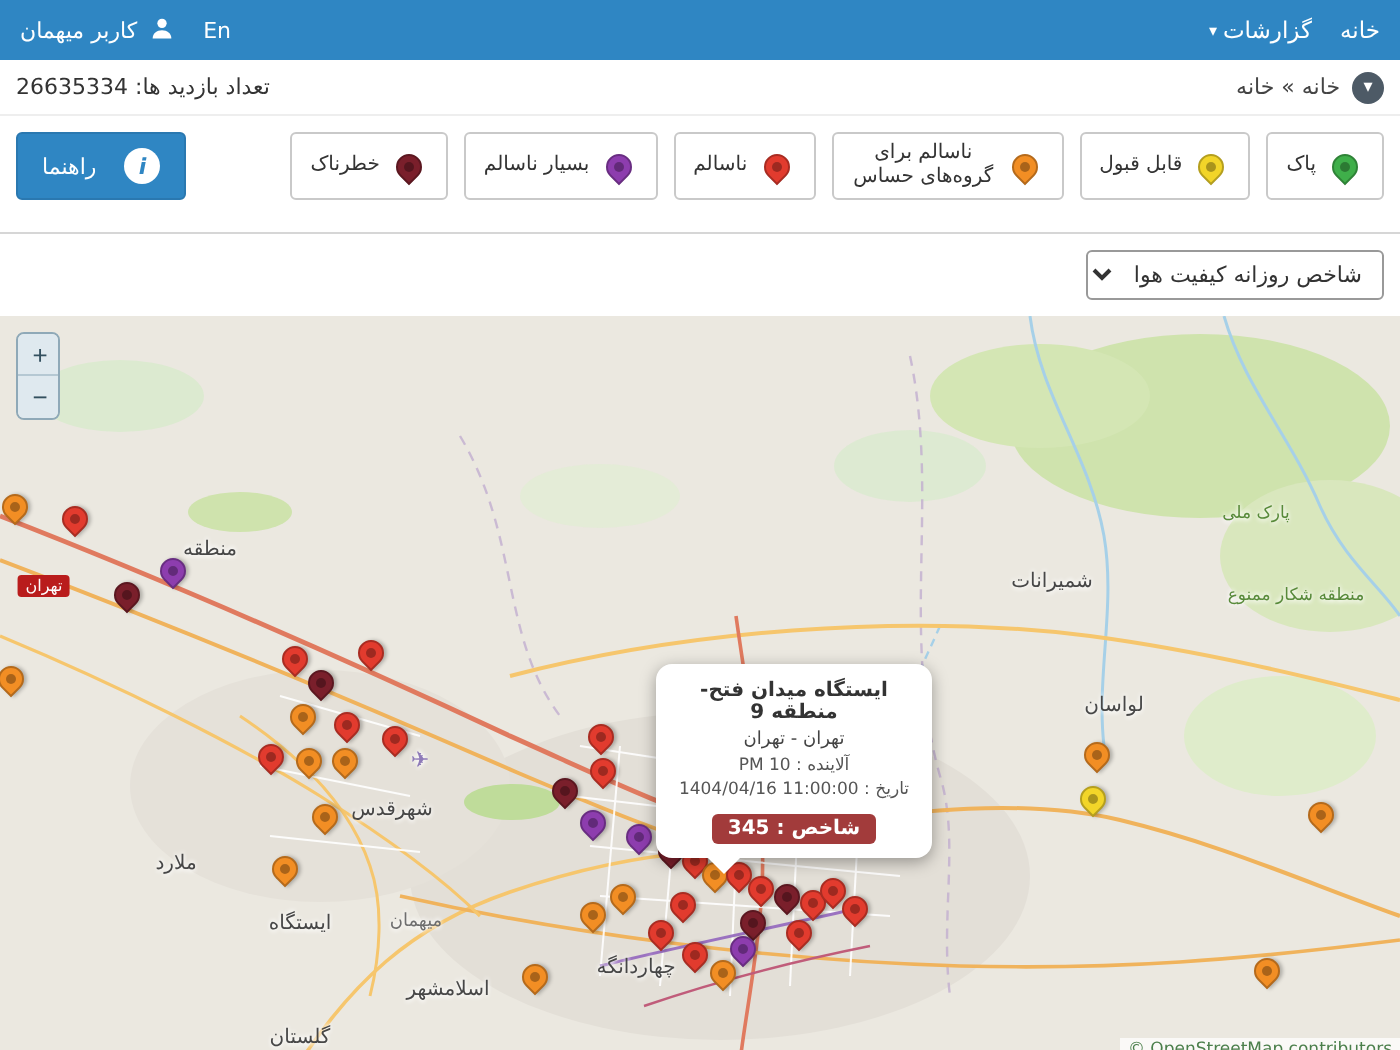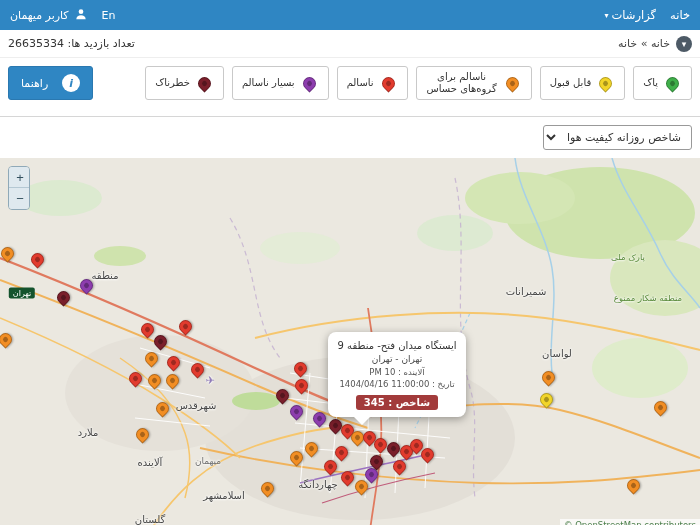--- a/index.html
+++ b/index.html
@@ -51,35 +51,35 @@
     transform:rotate(-45deg); border:1px solid rgba(0,0,0,.25); position:relative; }
   .pin::after { content:""; position:absolute; width:5px; height:5px; border-radius:50%;
     background:rgba(0,0,0,.30); top:3px; left:3px; }
   .lpin { flex:0 0 auto; margin:2px 3px; }
   .mpin { position:absolute; z-index:5; cursor:pointer; box-shadow:1px 1px 2px rgba(0,0,0,.25); }
 
   .mlabel { position:absolute; transform:translate(-50%,-50%); font-size:9px; color:#6e6e6e;
     white-space:nowrap; text-shadow:0 1px 2px #fff,0 -1px 2px #fff; z-index:3; }
   .mlabel.city { color:#474747; font-size:10px; }
   .mlabel.park { color:#588a3a; font-size:8.5px; }
-  .mlabel.shield { background:#14532d; color:#fff; font-size:8px; padding:1px 4px;
+  .mlabel.shield { background:#b91c1c; color:#fff; font-size:8px; padding:1px 4px;
     border-radius:2px; text-shadow:none; }
   .mlabel.plane { color:#8f7bb8; font-size:11px; }
 
   .zoomctl { position:absolute; top:8px; left:8px; z-index:30; border:1px solid #8fa9b8;
     border-radius:4px; overflow:hidden; width:22px; }
   .zoomctl button { display:block; width:22px; height:21px; background:#dfe9ef; border:0;
     color:#33505f; font-size:13px; line-height:1; cursor:pointer; }
   .zoomctl button:first-child { border-bottom:1px solid #b5c8d3; }
 
   .popup { position:absolute; left:328px; top:174px; width:138px; z-index:20; background:#fff;
     border-radius:8px; box-shadow:0 2px 8px rgba(0,0,0,.35); padding:8px 6px 7px; direction:rtl; text-align:center; }
   .popup::after { content:""; position:absolute; bottom:-8px; left:26px;
     border:8px solid transparent; border-top-color:#fff; border-bottom:0; }
-  .popup .st { font-size:10px; font-weight:normal; color:#333; margin-bottom:3px; }
+  .popup .st { font-size:10px; font-weight:bold; color:#333; margin-bottom:3px; }
   .popup .ct { font-size:9px; color:#444; margin-bottom:3px; }
   .popup .ln { font-size:8.5px; color:#555; margin-bottom:2px; }
   .popup .badge { margin-top:4px; background:#a23b3b; color:#fff; font-size:10px; font-weight:bold;
     border-radius:3px; padding:2px 8px; display:inline-block; }
 
   .attrib { position:absolute; right:0; bottom:0; z-index:30; background:rgba(255,255,255,.75);
     font-size:8.5px; color:#4b7f4b; padding:1px 4px; }
 </style>
 </head>
 <body>
@@ -239,21 +239,21 @@
       <span class="pin mpin" style="left: 370px; top: 297px; background: rgb(122, 31, 43);"></span>
       <span class="pin mpin" style="left: 393px; top: 302px; background: rgb(226, 59, 46);"></span>
       <span class="pin mpin" style="left: 365px; top: 310px; background: rgb(141, 61, 174);"></span>
       <span class="pin mpin" style="left: 261px; top: 324px; background: rgb(242, 142, 36);"></span>
       <span class="pin mpin" style="left: 542px; top: 213px; background: rgb(242, 142, 36);"></span>
       <span class="pin mpin" style="left: 540px; top: 235px; background: rgb(242, 213, 41);"></span>
       <span class="pin mpin" style="left: 654px; top: 243px; background: rgb(242, 142, 36);"></span>
       <span class="pin mpin" style="left: 627px; top: 321px; background: rgb(242, 142, 36);"></span>
       <div class="mlabel city" style="left: 105px; top: 117px;">منطقه</div>
       <div class="mlabel city" style="left: 196px; top: 247px;">شهرقدس</div>
-      <div class="mlabel city" style="left: 150px; top: 304px;">آلاینده</div>
+      <div class="mlabel city" style="left: 150px; top: 304px;">ایستگاه</div>
       <div class="mlabel city" style="left: 88px; top: 274px;">ملارد</div>
       <div class="mlabel " style="left: 208px; top: 303px;">میهمان</div>
       <div class="mlabel city" style="left: 224px; top: 337px;">اسلامشهر</div>
       <div class="mlabel city" style="left: 318px; top: 326px;">چهاردانگه</div>
       <div class="mlabel city" style="left: 150px; top: 361px;">گلستان</div>
       <div class="mlabel city" style="left: 505px; top: 133px; margin-left: 21px;">شمیرانات</div>
       <div class="mlabel city" style="left: 557px; top: 195px;">لواسان</div>
       <div class="mlabel park" style="left: 628px; top: 87px; margin-top: 12px;">پارک ملی</div>
       <div class="mlabel park" style="left: 648px; top: 140px;">منطقه شکار ممنوع</div>
       <div class="mlabel shield" style="left: 22px; top: 135px;">تهران</div>

